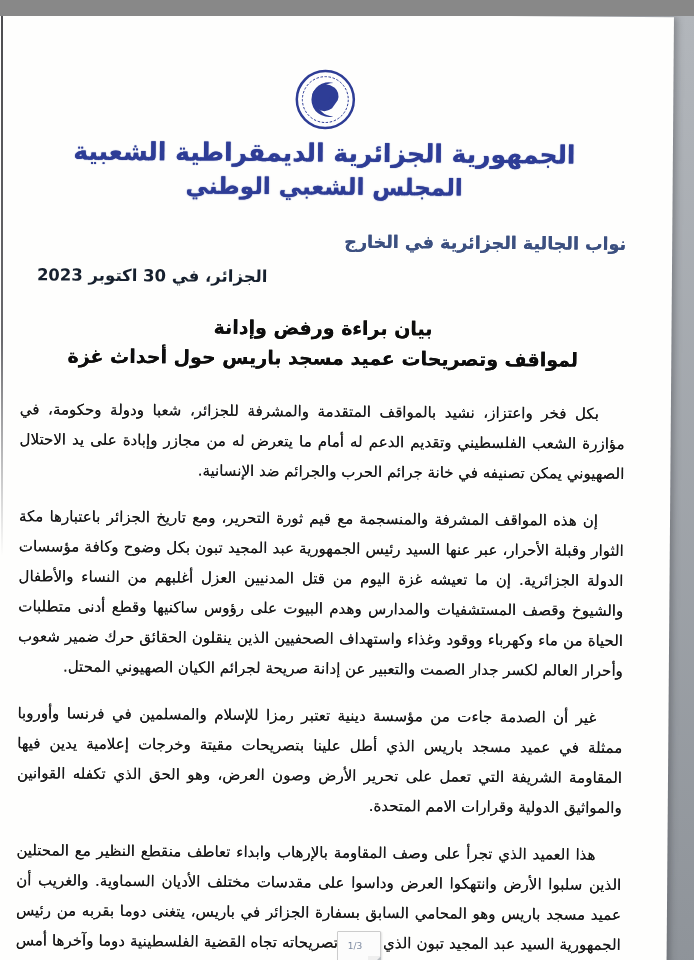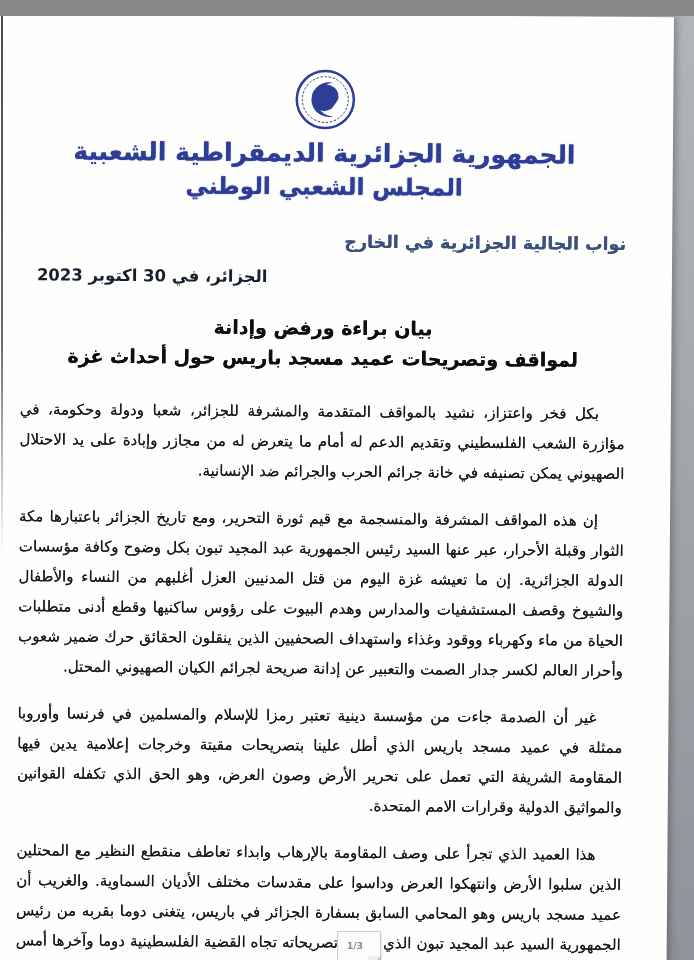--- a/index.html
+++ b/index.html
@@ -94,21 +94,21 @@
   .page-curl .fold-cover{
     position:absolute; right:-1px; bottom:-1px;
     width:0; height:0;
     border-style:solid;
     border-width:13px 13px 0 0;
     border-color:#efefef transparent transparent transparent;
   }
   .page-curl .num{
     position:absolute; left:0; top:9px; width:34px;
     text-align:center;
-    font-size:9px; font-weight:700; color:#7d8aa0;
+    font-size:9px; font-weight:400; color:#7d8aa0;
   }
 </style>
 </head>
 <body>
 
 <div class="scan">
 
   <div class="right-shade"></div>
 
   <div class="page">

